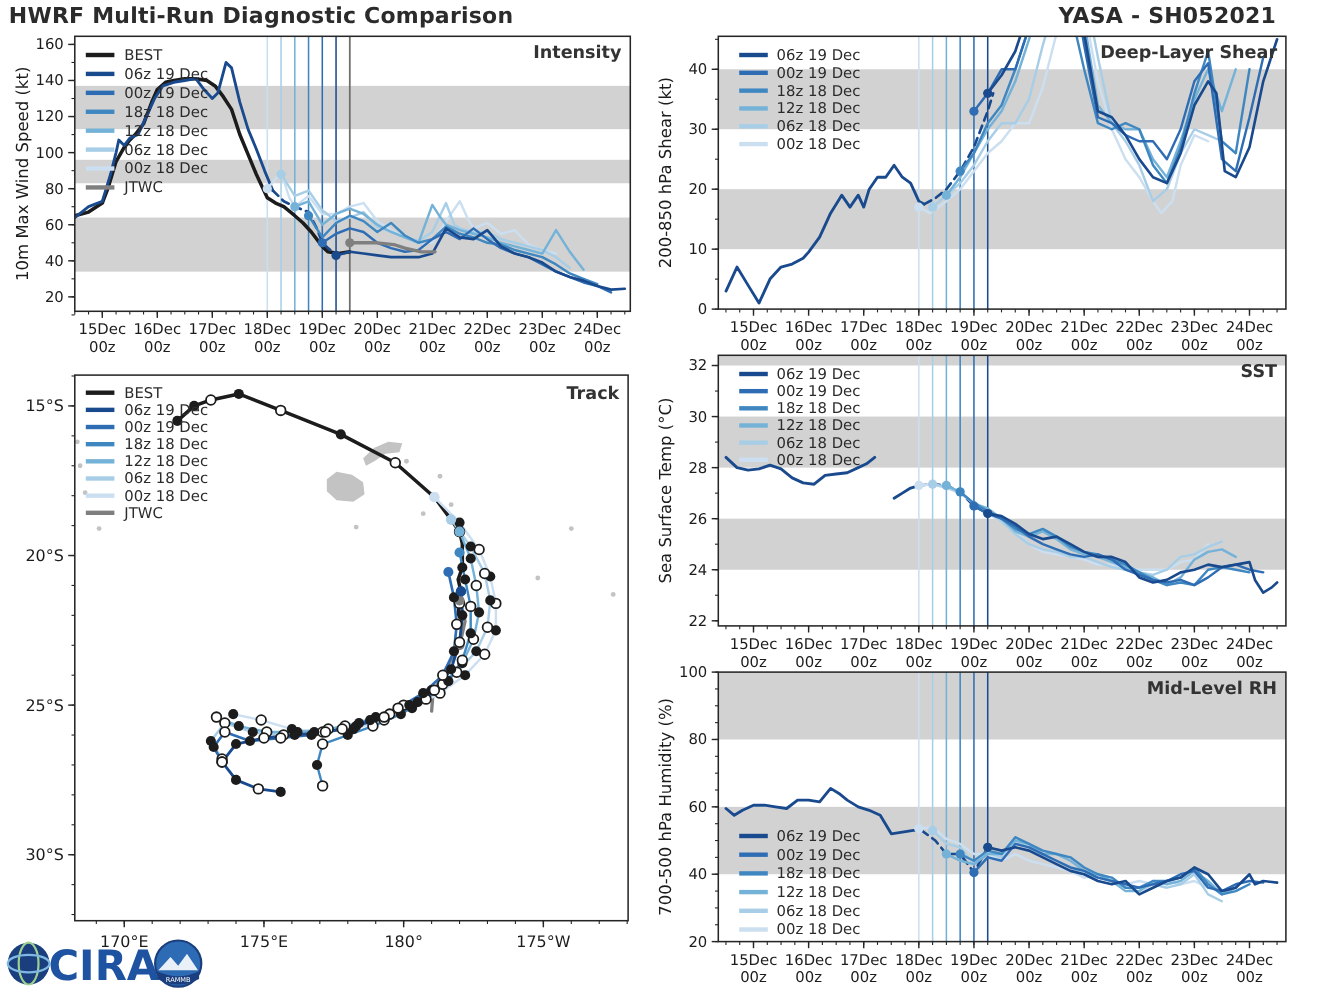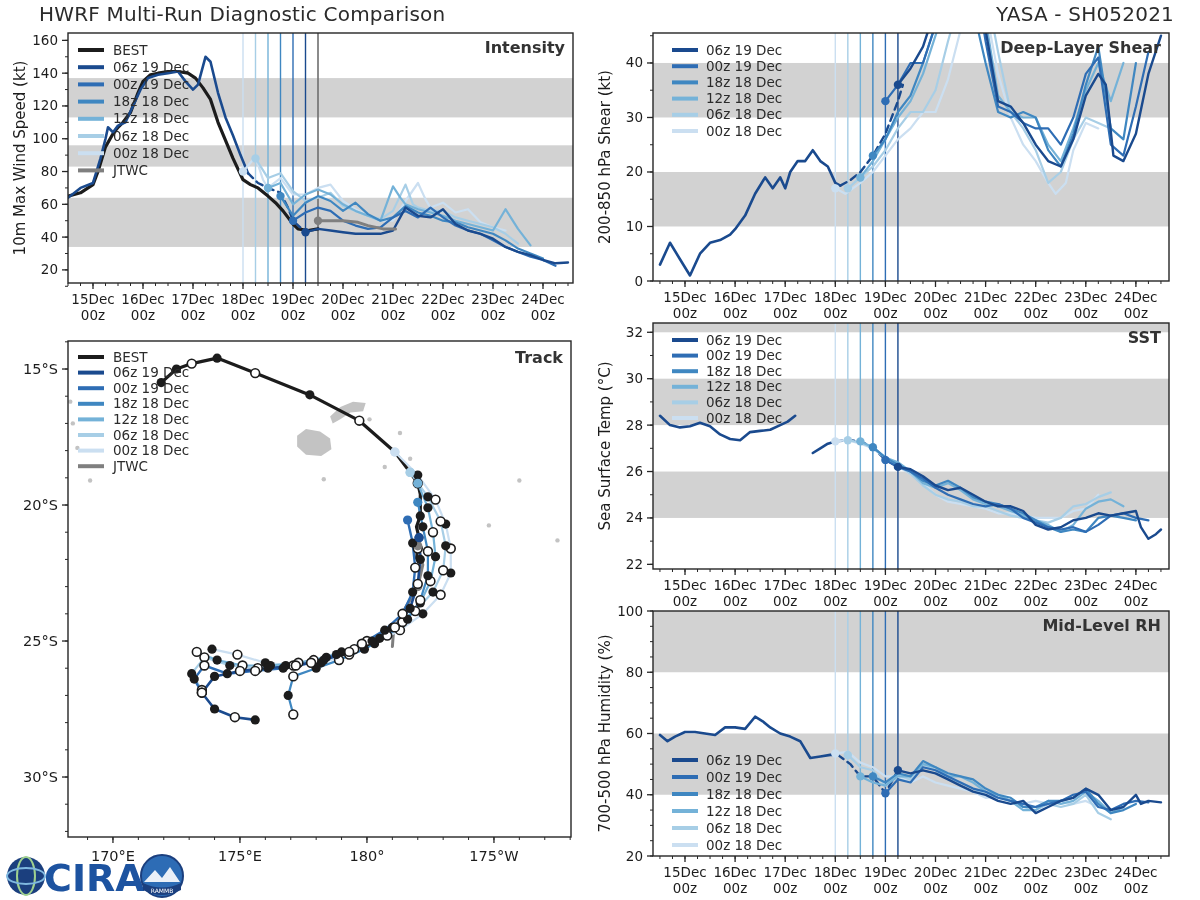--- a/index.html
+++ b/index.html
@@ -1,20 +1,20 @@
 <!DOCTYPE html>
 <html><head>
 <meta charset="utf-8">
 <style>
   html,body{margin:0;padding:0;background:#ffffff;}
   #stage{position:relative;width:1200px;height:900px;background:#ffffff;overflow:hidden;
          font-family:"DejaVu Sans","Liberation Sans",sans-serif;}
-  .hdr{position:absolute;top:2px;font-weight:normal;font-size:20px;color:#2b2b2b;letter-spacing:0.2px;margin-left:31px;}
+  .hdr{position:absolute;top:2px;font-weight:bold;font-size:20px;color:#2b2b2b;letter-spacing:0.2px;}
   #main-title{left:8px;}
-  #storm-id{right:26px;}
+  #storm-id{right:40px;}
   #chart-svg{position:absolute;left:0;top:0;}
   #logo{position:absolute;left:4px;top:852px;width:200px;height:48px;}
 </style>
 </head>
 <body>
 
 <div id="stage">
   <div id="main-title" class="hdr">HWRF Multi-Run Diagnostic Comparison</div>
   <div id="storm-id" class="hdr">YASA - SH052021</div>
   <svg id="chart-svg" width="1200" height="900" xmlns="http://www.w3.org/2000/svg">

